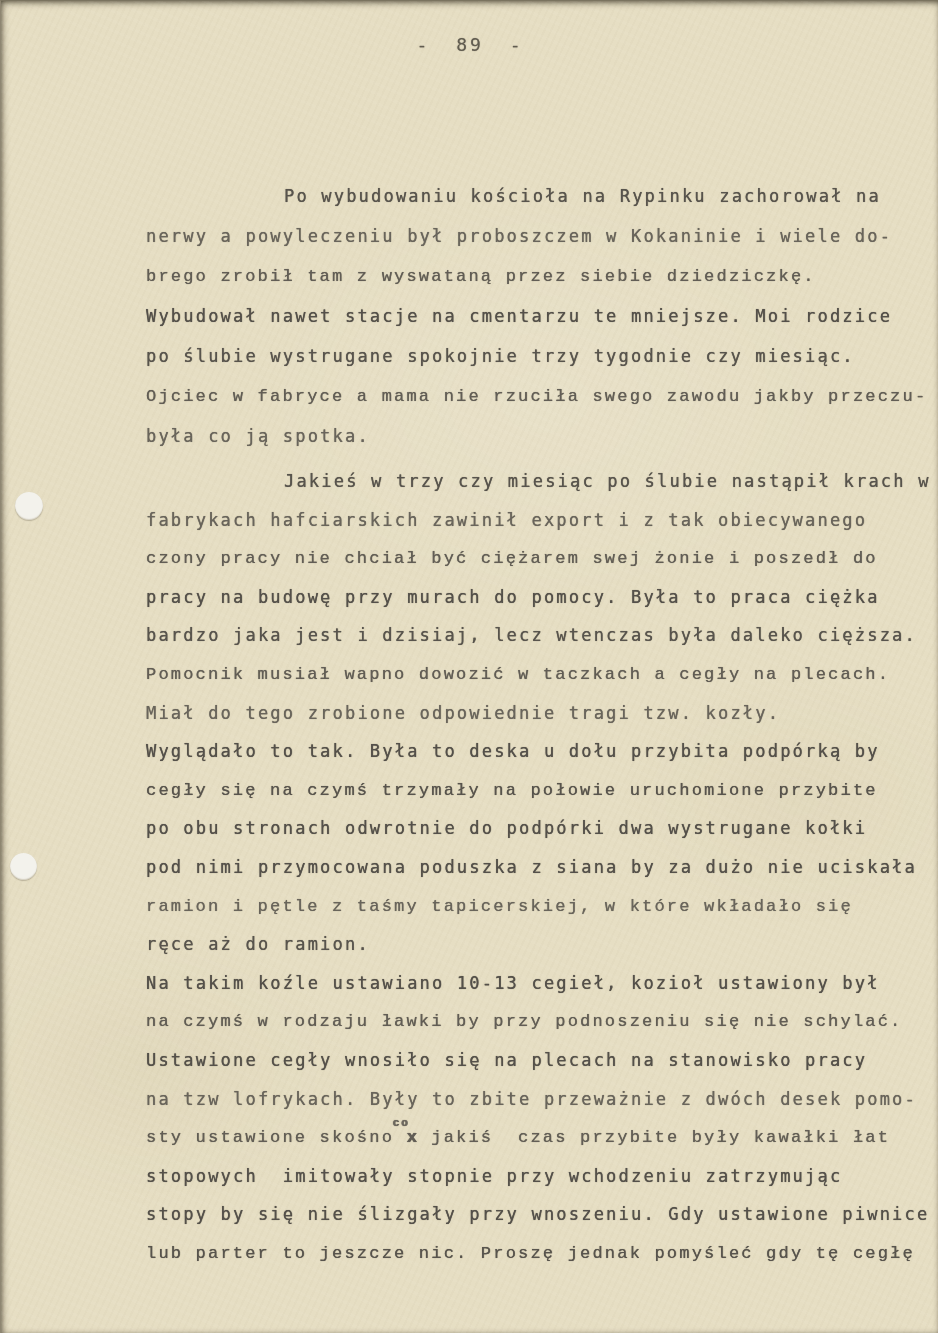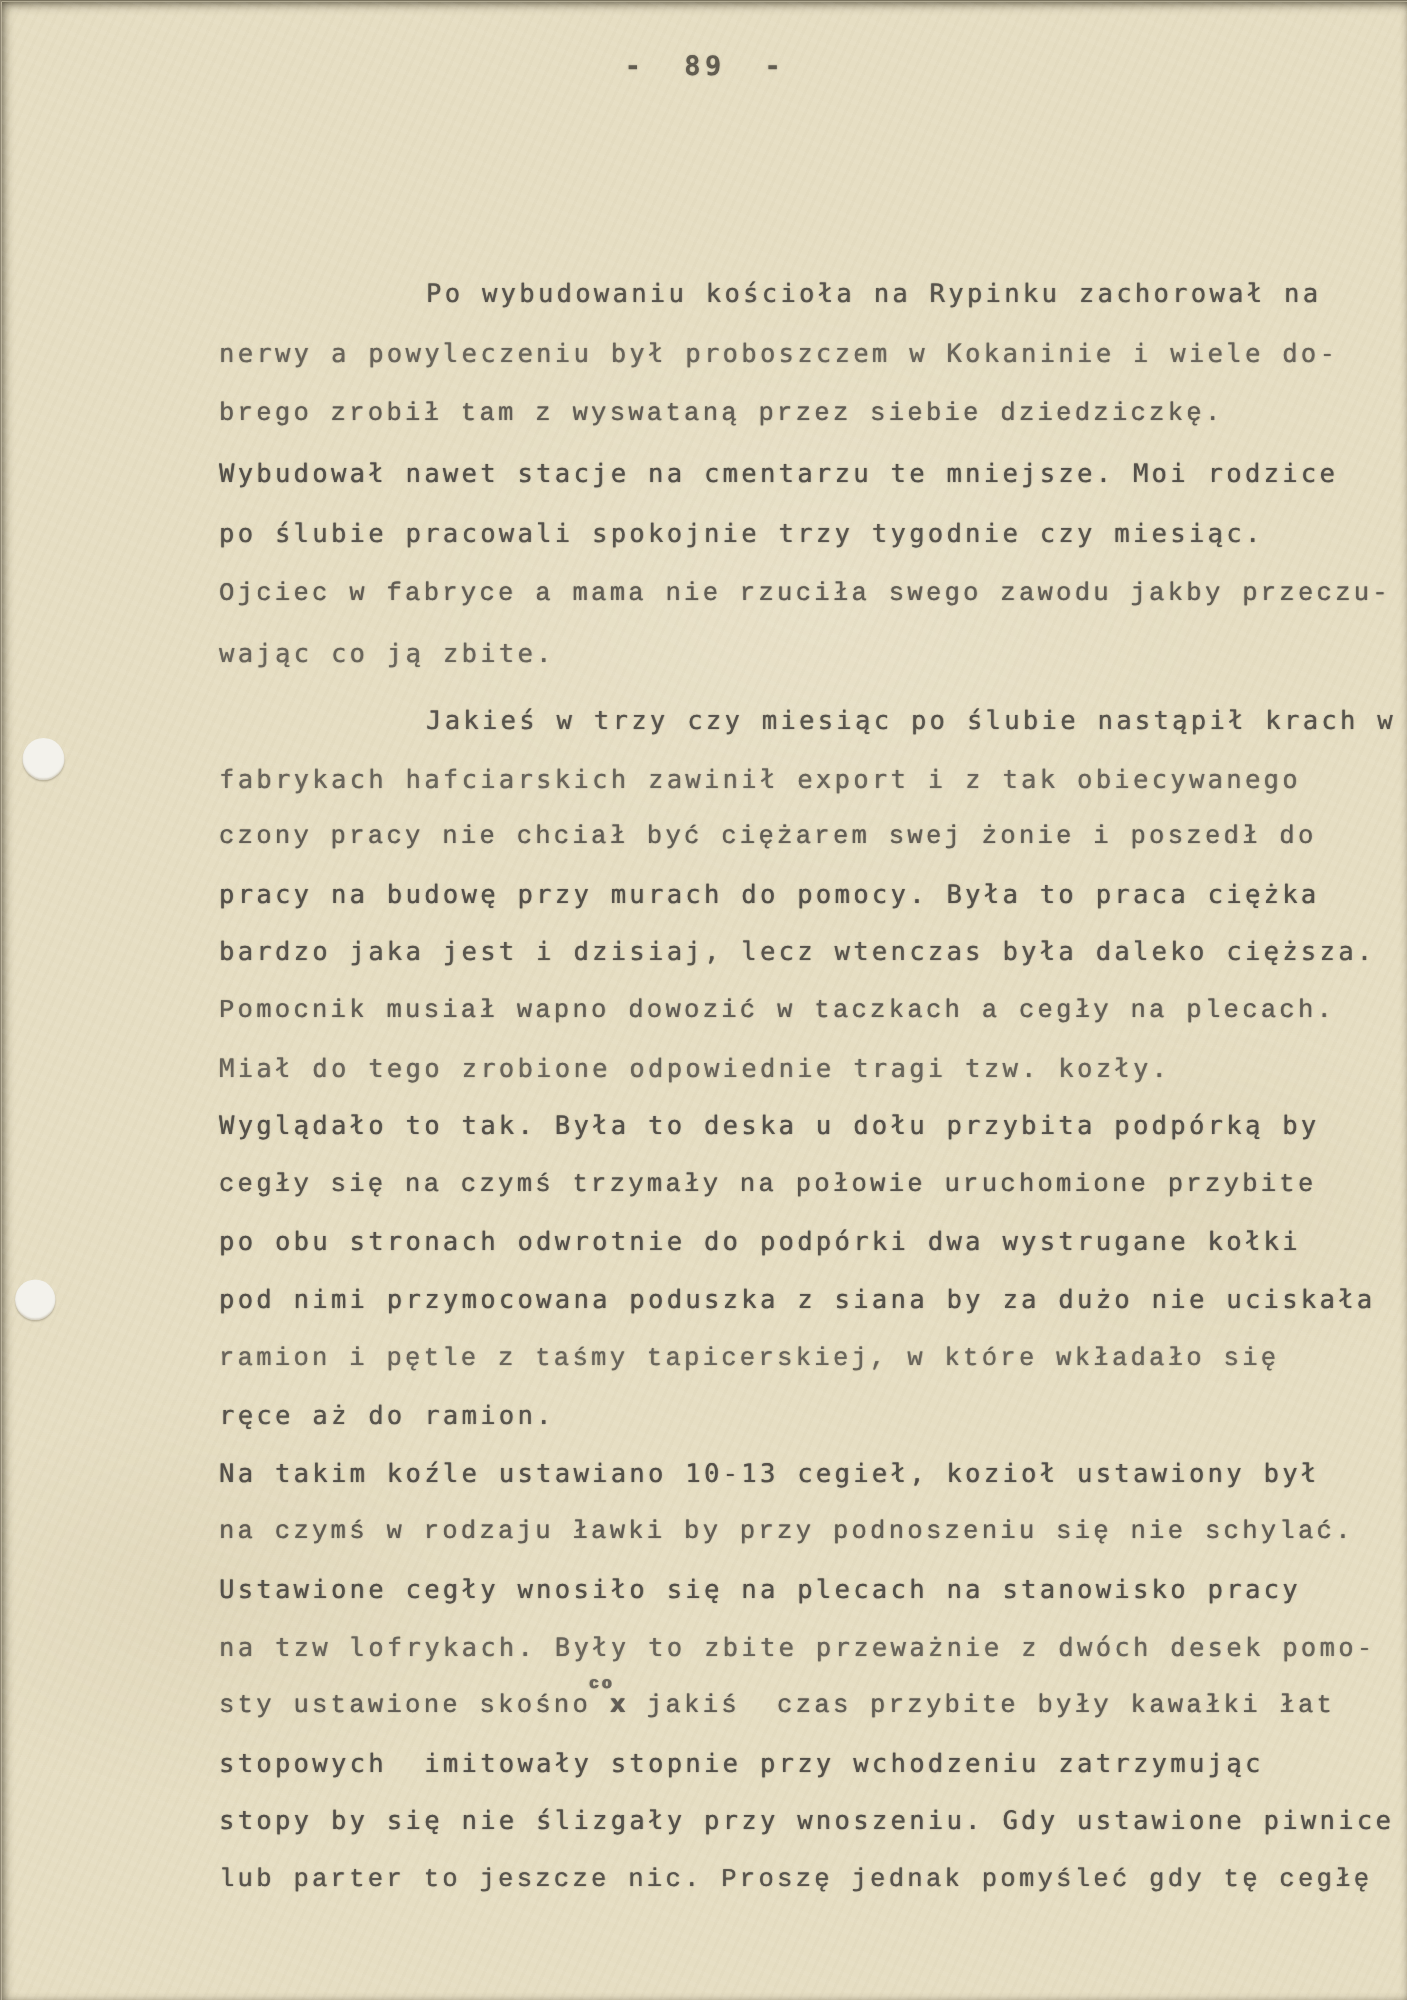--- a/index.html
+++ b/index.html
@@ -40,21 +40,21 @@
   }
   .page-number {
     position: absolute;
     top: 33px;
     left: 0;
     right: 0;
     text-align: center;
     font-size: 18px;
     letter-spacing: 3px;
     word-spacing: 12px;
-    font-weight: bold;
+    font-weight: normal;
     color: #615c50;
     text-shadow: 0 0 1px rgba(85,80,68,0.6);
   }
   .hole {
     position: absolute;
     border-radius: 50%;
     background: var(--hole, #f3f2ec);
     box-shadow:
       0 1px 1px rgba(60,52,35,0.25),
       inset 0 -1px 1px rgba(160,150,120,0.35);
@@ -106,23 +106,23 @@
   <span class="hole hole-top"></span>
   <span class="hole hole-bottom"></span>
 
   <div class="page-number">- 89 -</div>
 
   <div class="para p1">
     <span class="line first">Po wybudowaniu kościoła na Rypinku zachorował na</span>
     <span class="line">nerwy a powyleczeniu był proboszczem w Kokaninie i wiele do-</span>
     <span class="line">brego zrobił tam z wyswataną przez siebie dziedziczkę.</span>
     <span class="line">Wybudował nawet stacje na cmentarzu te mniejsze. Moi rodzice</span>
-    <span class="line">po ślubie pracowali spokojnie trzy tygodnie czy miesiąc.</span>
+    <span class="line">po ślubie wystrugane spokojnie trzy tygodnie czy miesiąc.</span>
     <span class="line">Ojciec w fabryce a mama nie rzuciła swego zawodu jakby przeczu-</span>
-    <span class="line">wając co ją zbite.</span>
+    <span class="line">była co ją spotka.</span>
   </div>
 
   <div class="para p2">
     <span class="line first"><span>Jakieś w trzy czy miesiąc po ślubie nastąpił krach w </span></span>
     <span class="line">fabrykach hafciarskich zawinił export i z tak obiecywanego</span>
     <span class="line">czony pracy nie chciał być ciężarem swej żonie i poszedł do</span>
     <span class="line">pracy na budowę przy murach do pomocy. Była to praca ciężka</span>
     <span class="line">bardzo jaka jest i dzisiaj, lecz wtenczas była daleko cięższa.</span>
     <span class="line">Pomocnik musiał wapno dowozić w taczkach a cegły na plecach.</span>
     <span class="line">Miał do tego zrobione odpowiednie tragi tzw. kozły.</span>

